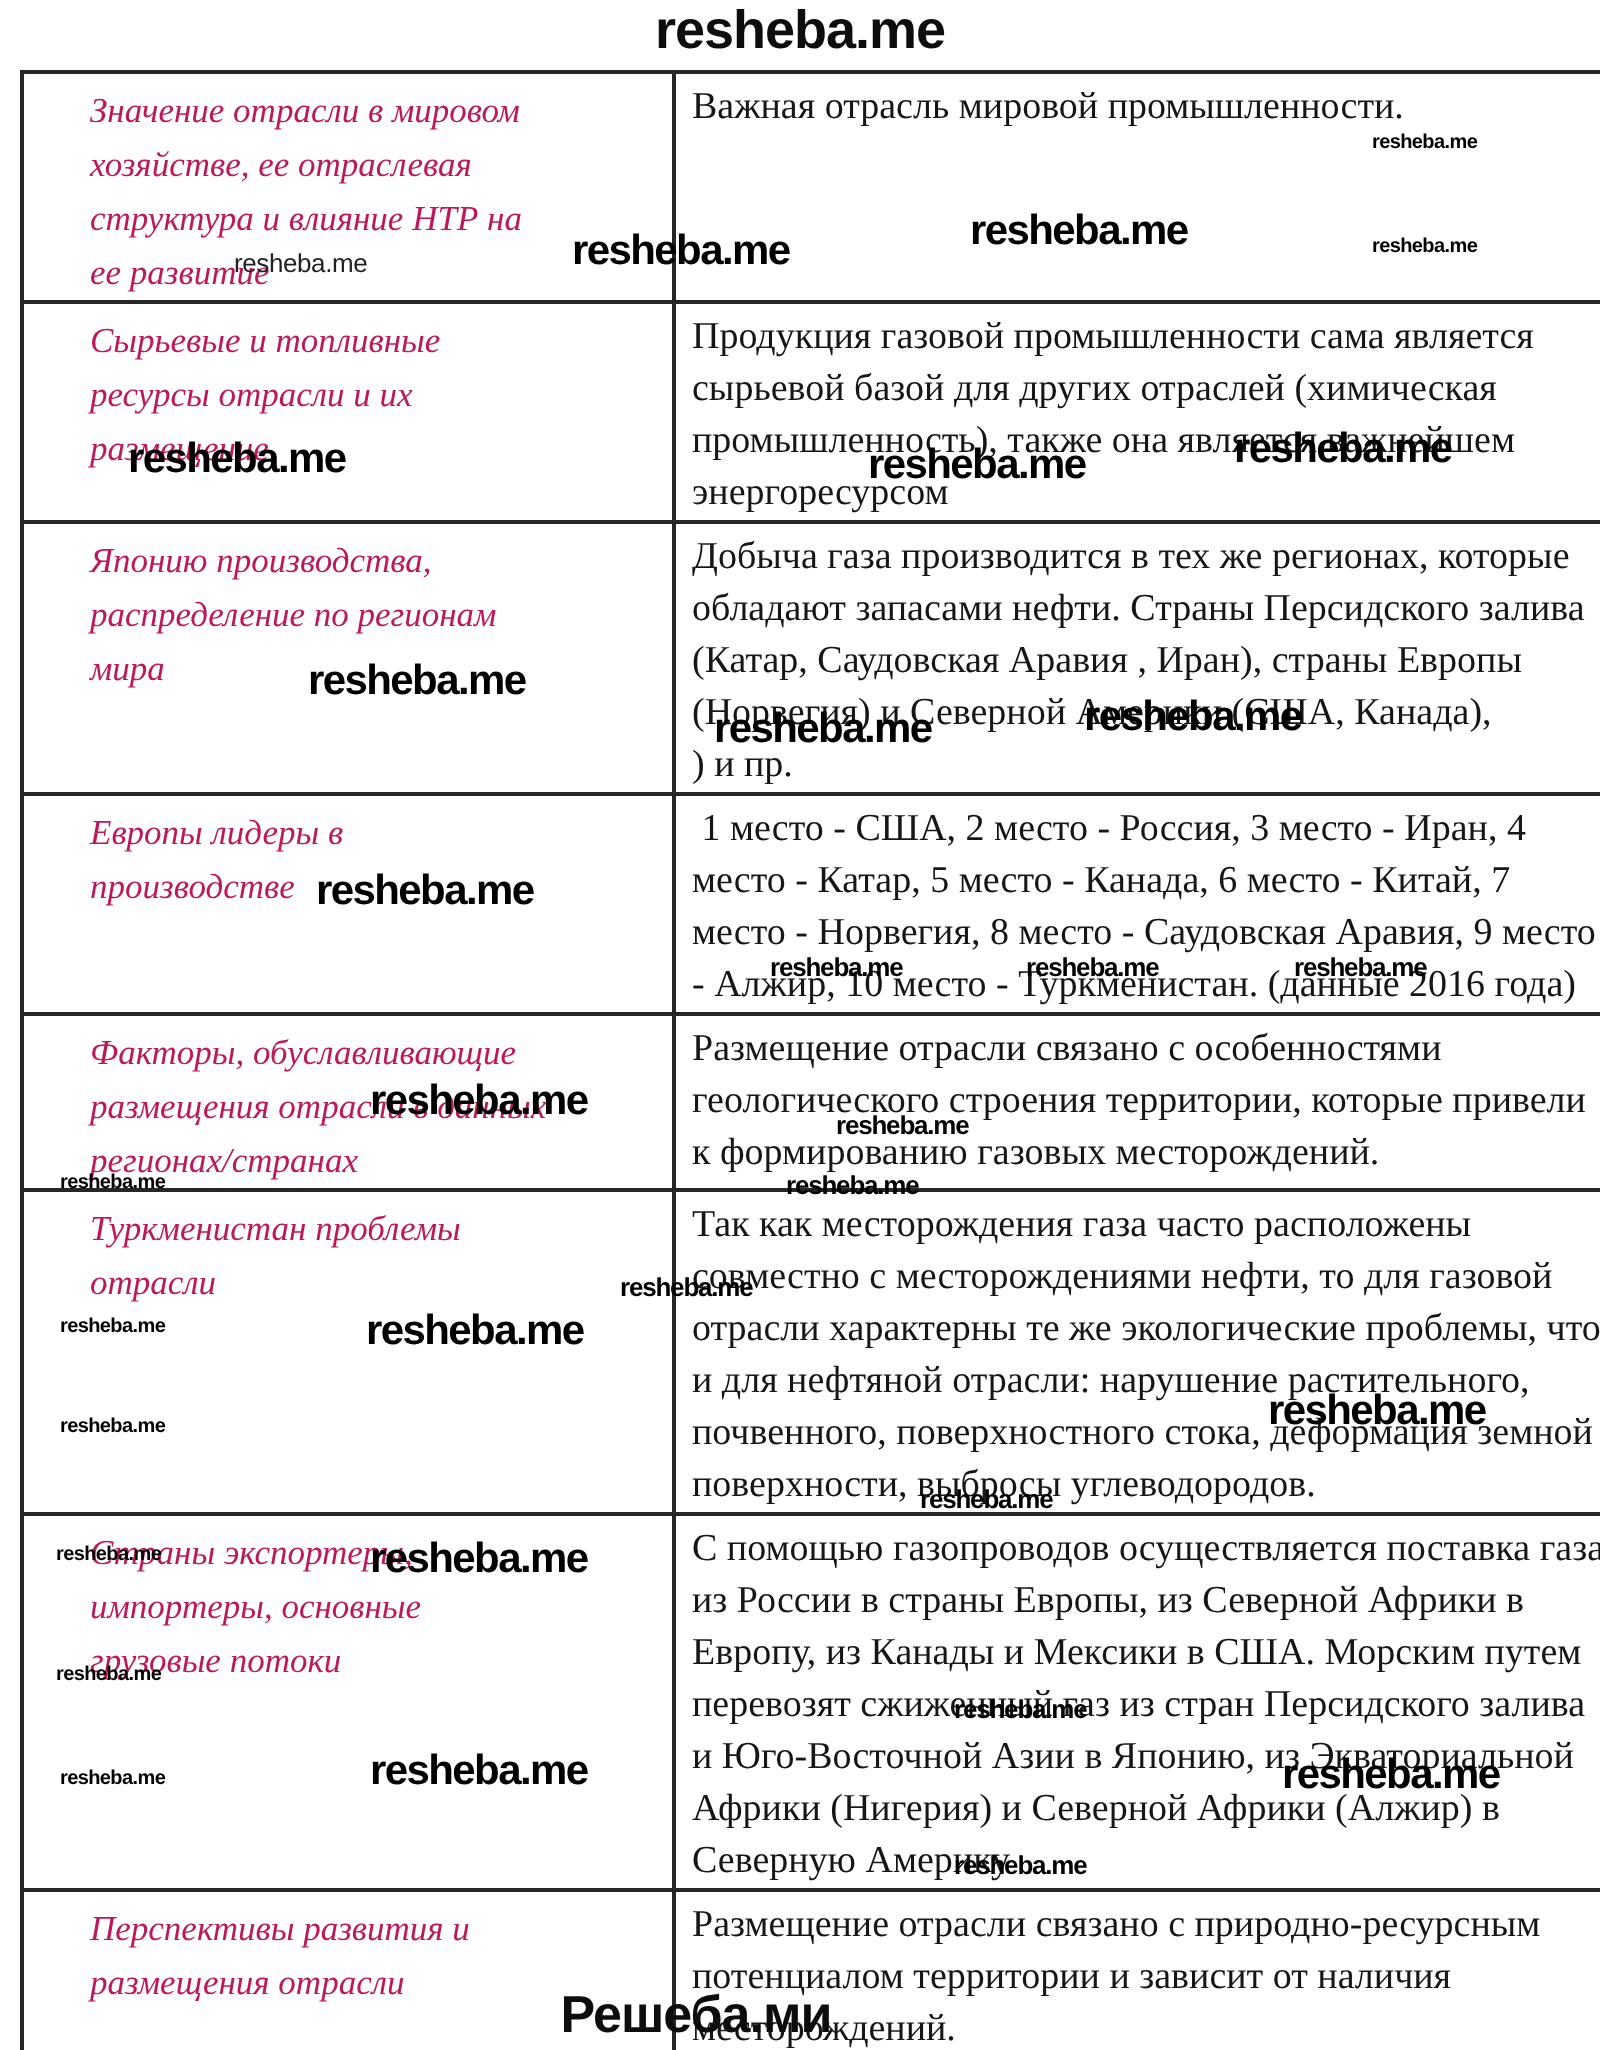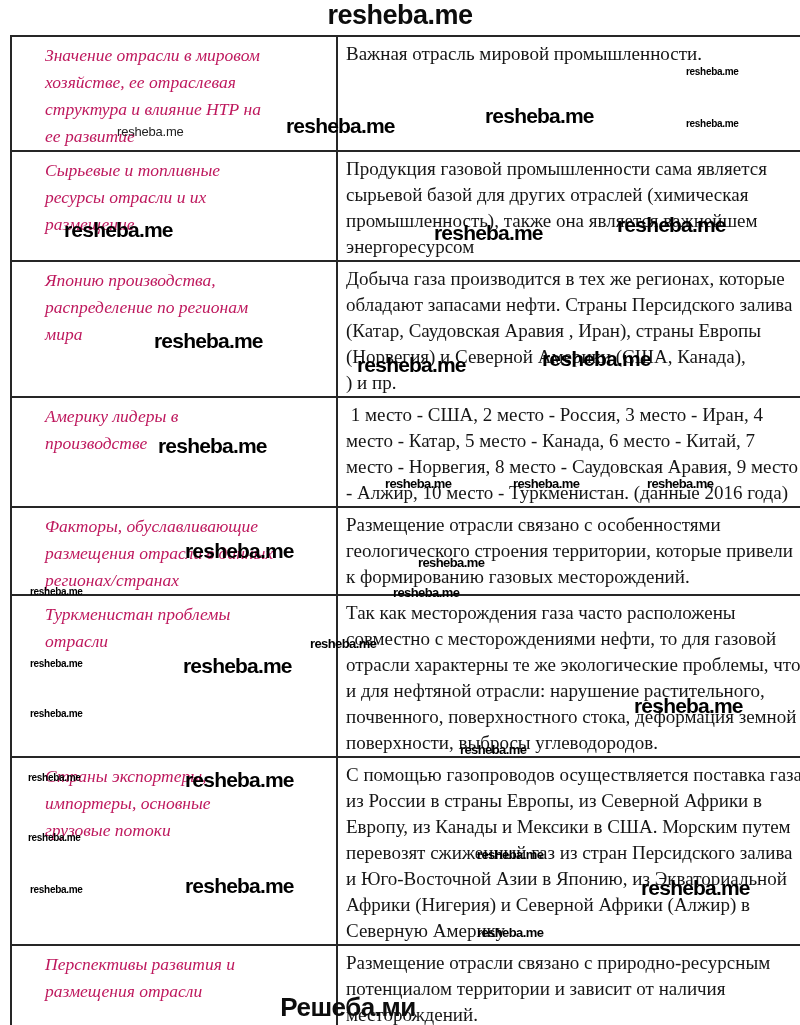--- a/index.html
+++ b/index.html
@@ -75,21 +75,21 @@
         <td class="label-cell">Японию производства,
 распределение по регионам
 мира</td>
         <td class="content-cell">Добыча газа производится в тех же регионах, которые
 обладают запасами нефти. Страны Персидского залива
 (Катар, Саудовская Аравия , Иран), страны Европы
 (Норвегия) и Северной Америки (США, Канада),
 ) и пр.</td>
       </tr>
       <tr style="height: 106px;">
-        <td class="label-cell">Америку лидеры в
+        <td class="label-cell">Европы лидеры в
 производстве</td>
         <td class="content-cell"> 1 место - США, 2 место - Россия, 3 место - Иран, 4
 место - Катар, 5 место - Канада, 6 место - Китай, 7
 место - Норвегия, 8 место - Саудовская Аравия, 9 место
 - Алжир, 10 место - Туркменистан. (данные 2016 года)</td>
       </tr>
       <tr style="height: 82px;">
         <td class="label-cell">Факторы, обуславливающие
 размещения отрасли в данных
 регионах/странах</td>

